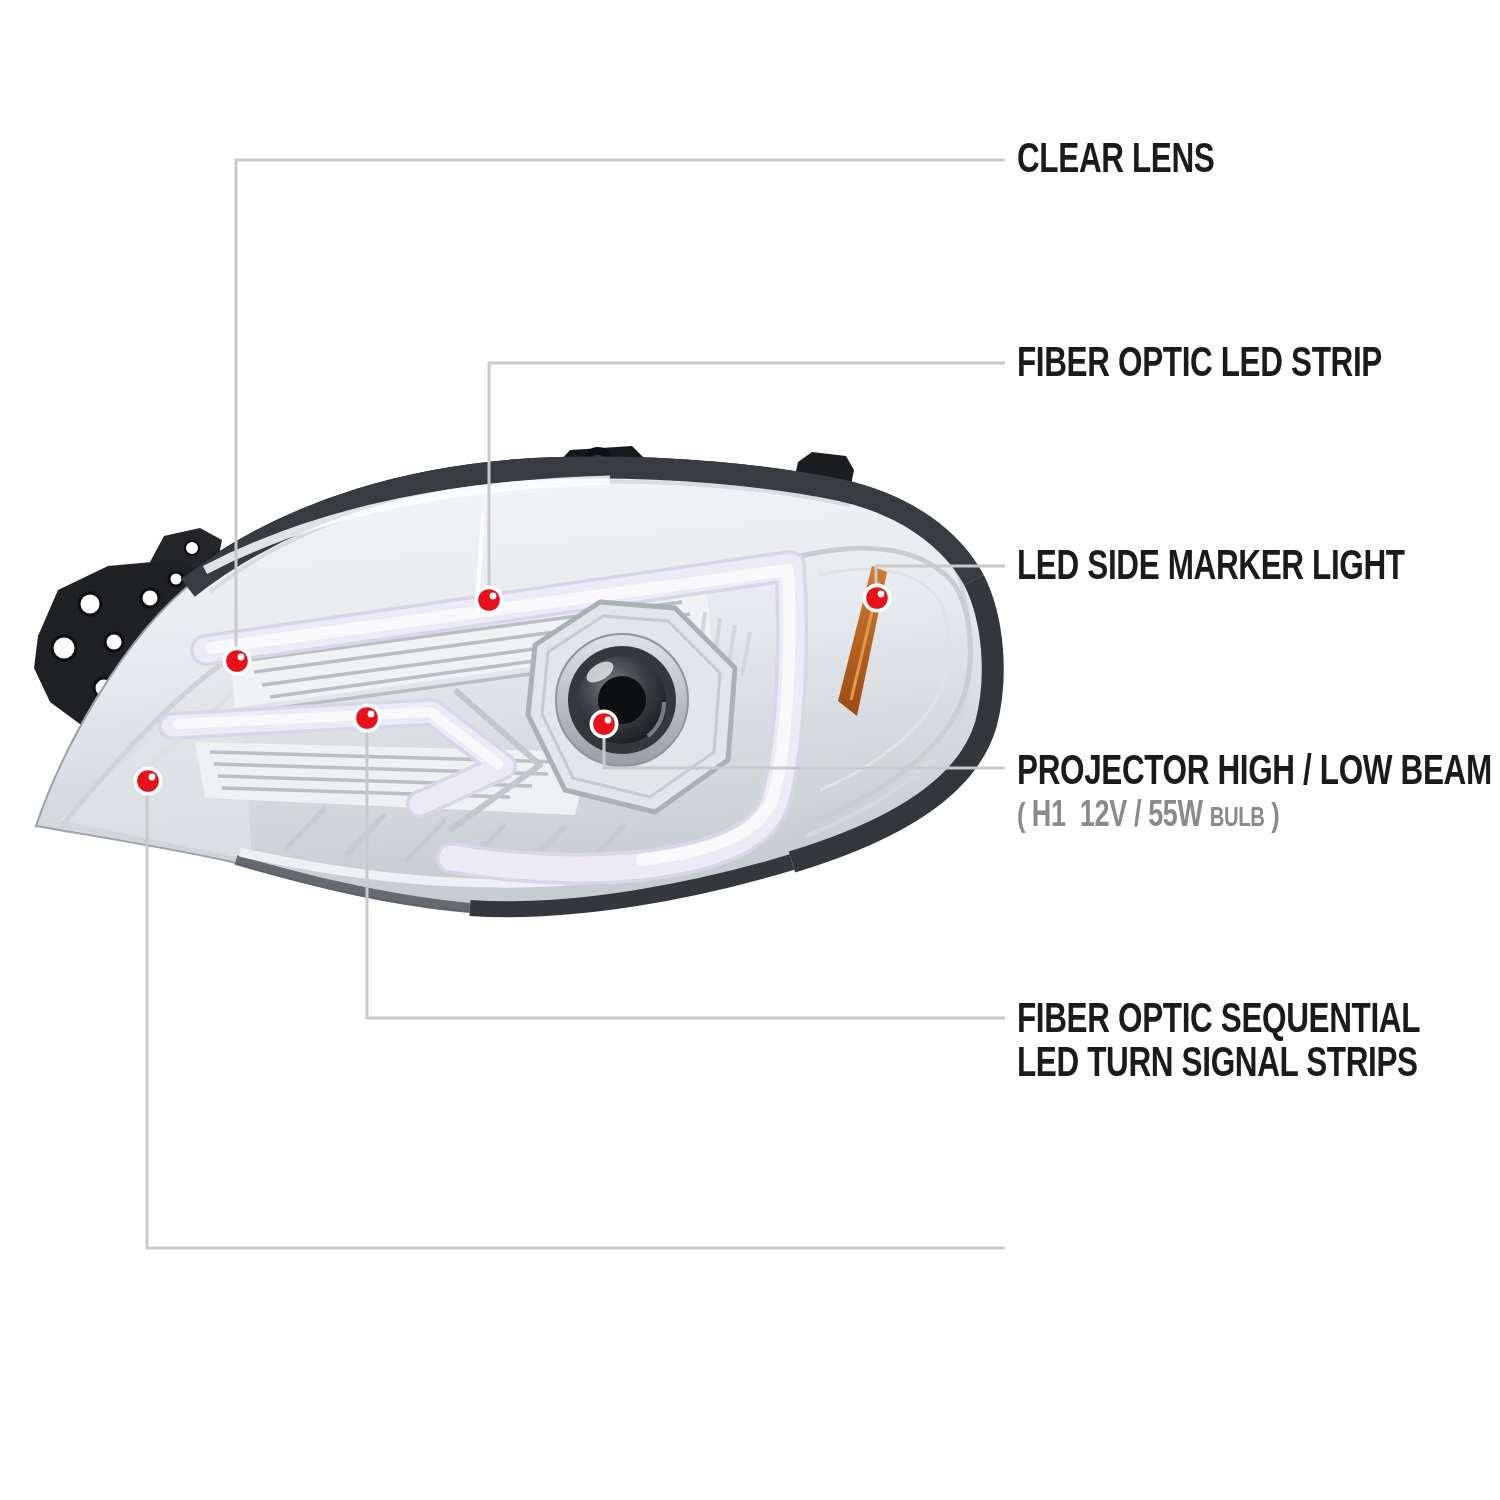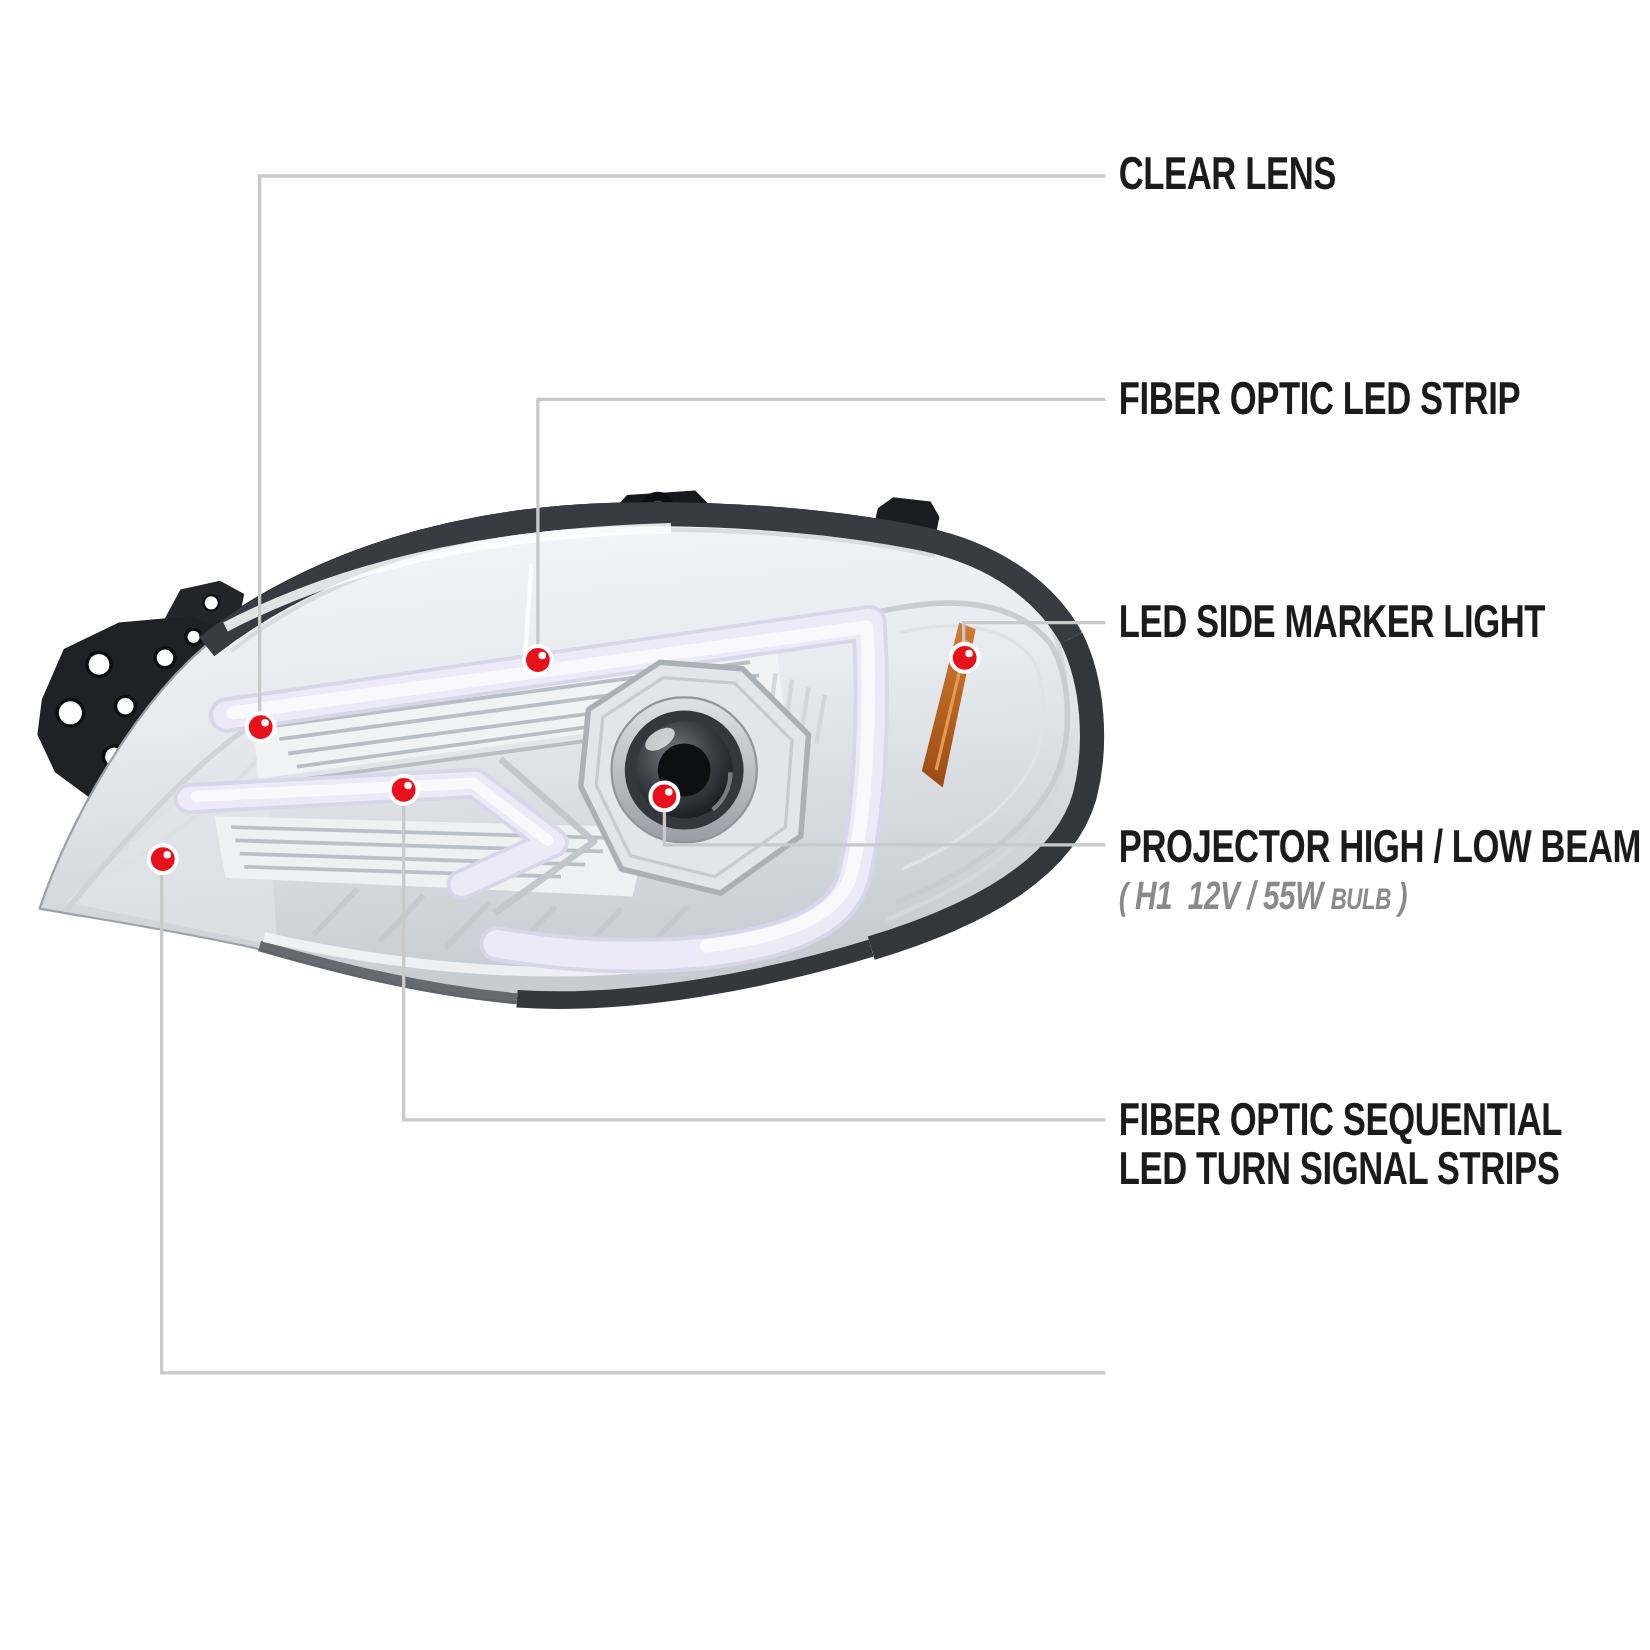--- a/index.html
+++ b/index.html
@@ -3,21 +3,21 @@
 <meta charset="utf-8">
 <style>
   html,body{margin:0;padding:0;background:#ffffff;}
   #stage{position:relative;width:1500px;height:1500px;background:#ffffff;overflow:hidden;
          font-family:"Liberation Sans",sans-serif;padding-left:12px;}
   #art{position:absolute;left:0;top:0;}
   .callout-label{position:absolute;left:1017px;transform:translateY(-50%);
     color:#1b1b1b;font-weight:bold;font-size:42px;line-height:1;white-space:nowrap;}
   .condense{display:inline-block;transform:scaleX(0.75);transform-origin:0 50%;letter-spacing:-0.5px;}
   .spec-line{position:absolute;left:1017px;transform:translateY(-50%);
-    color:#8a8a8a;font-weight:bold;font-size:36px;line-height:1;white-space:nowrap;font-style:italic;}
+    color:#8a8a8a;font-weight:bold;font-size:36px;line-height:1;white-space:nowrap;}
   .spec-paren{font-size:34px;white-space:pre;}
   .spec-value{font-size:36px;white-space:pre;}
   .spec-unit{font-size:27px;white-space:pre;}
 </style>
 </head>
 <body>
 
 <div id="stage">
 
   <svg id="art" width="1500" height="1500" viewBox="0 0 1500 1500">

